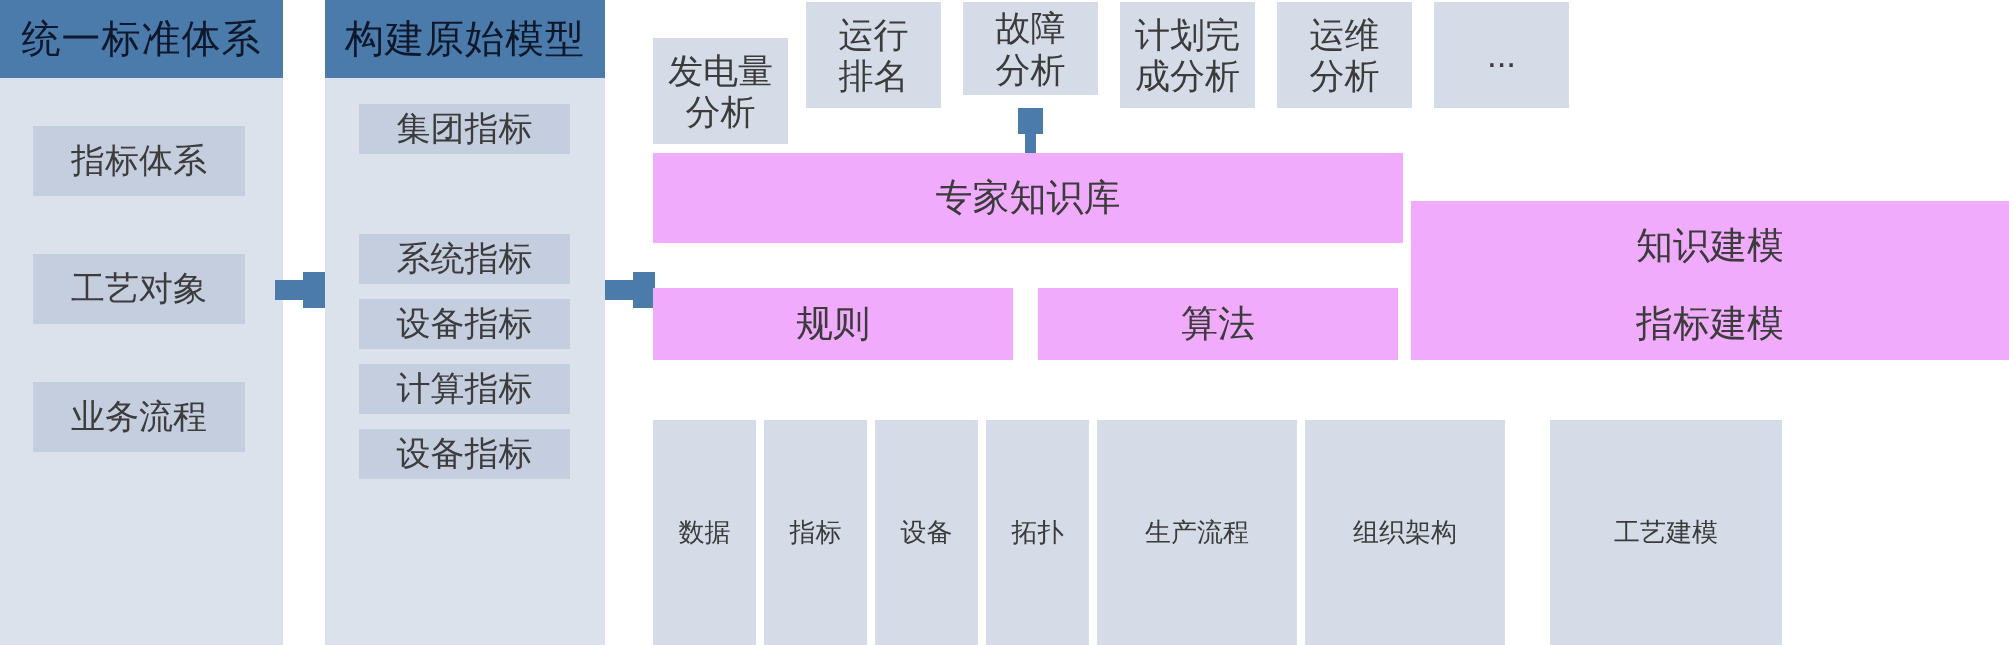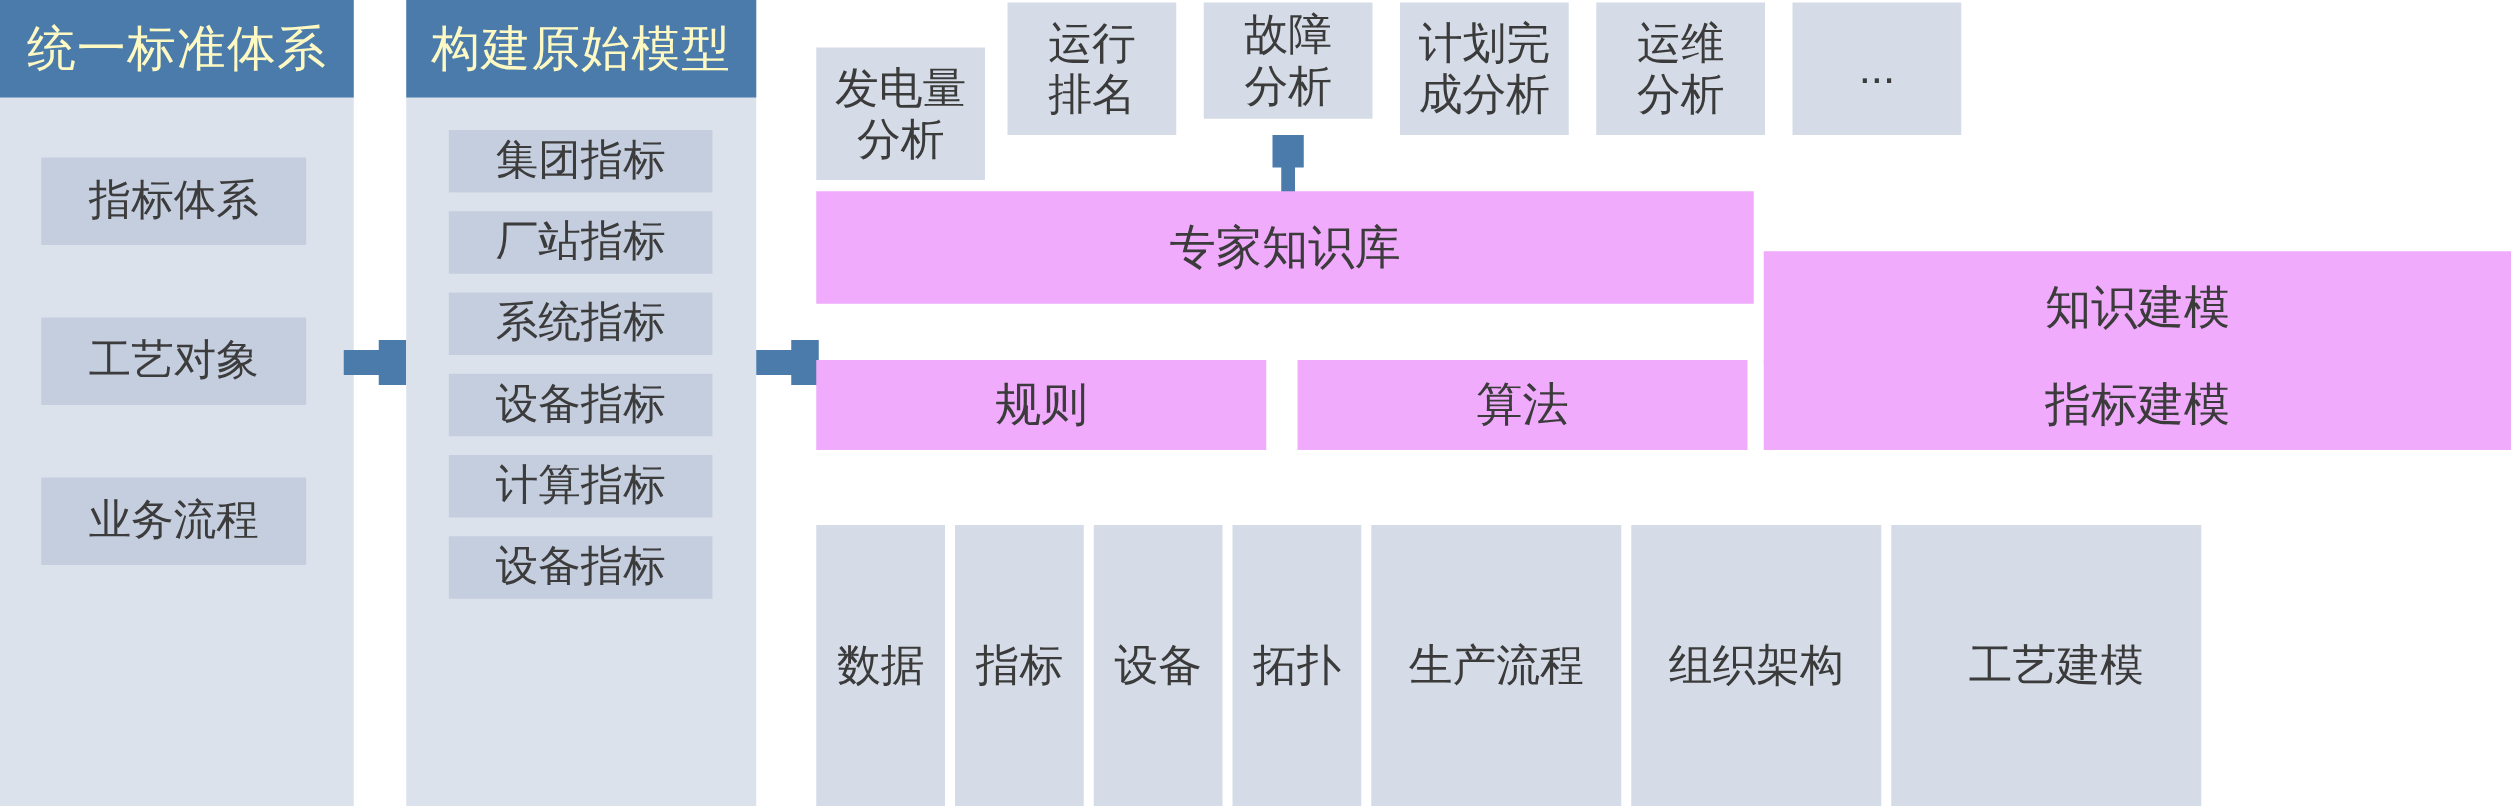--- a/index.html
+++ b/index.html
@@ -6,36 +6,36 @@
   body{
     width:2009px;height:645px;position:relative;overflow:hidden;
     font-family:"Liberation Sans","DejaVu Sans",sans-serif;
     color:#3a3a3a;
   }
   .stage{position:absolute;left:0;top:0;width:2009px;height:645px;}
 
   
   .panel{position:absolute;background:#dce2ec;}
   .panel-head{
-    position:absolute;background:#4a7bab;color:#fef9c3;
+    position:absolute;background:#4a7bab;color:#0f172a;
     display:flex;align-items:center;justify-content:center;
     font-size:39px;letter-spacing:1px;font-weight:400;
   }
   .chip{
     position:absolute;background:#c5cedf;
     display:flex;align-items:center;justify-content:center;
     font-size:34px;color:#3c3c3c;text-align:center;line-height:1.15;
   }
   .card{
     position:absolute;background:#d5dce7;
     display:flex;align-items:center;justify-content:center;
     font-size:35px;color:#3b3b3b;text-align:center;line-height:1.18;
     white-space:pre-line;
   }
-  .card.small{font-size:35px;}
+  .card.small{font-size:26px;}
   .bar{
     position:absolute;background:#f0abfc;
     display:flex;align-items:center;justify-content:center;
     font-size:37px;color:#3b3b3b;text-align:center;
   }
 
   
   .arrow-r{position:absolute;}
   .arrow-r .shaft{position:absolute;left:0;top:8px;width:30px;height:20px;background:#4a7bab;}
   .arrow-r .head{position:absolute;left:28px;top:0;width:22px;height:36px;background:#4a7bab;}
@@ -58,21 +58,20 @@
 
   <div class="arrow-r" style="left:275px;top:272px;width:52px;height:36px;">
     <div class="shaft"></div>
       <div class="head"></div>
   </div>
 
   <div class="panel" style="left:325px;top:0px;width:280px;height:645px;"></div>
   <div class="panel-head" style="left:325px;top:0px;width:280px;height:78px;">构建原始模型</div>
 
   <div class="chip" style="left:359px;top:104px;width:211px;height:50px;">集团指标</div>
-  <div class="chip" style="left:359px;top:169px;width:211px;height:50px;">厂站指标</div>
   <div class="chip" style="left:359px;top:299px;width:211px;height:50px;">设备指标</div>
   <div class="chip" style="left:359px;top:234px;width:211px;height:50px;">系统指标</div>
   <div class="chip" style="left:359px;top:364px;width:211px;height:50px;">计算指标</div>
   <div class="chip" style="left:359px;top:429px;width:211px;height:50px;">设备指标</div>
 
   <div class="arrow-r" style="left:605px;top:272px;width:52px;height:36px;">
     <div class="shaft"></div>
       <div class="head"></div>
   </div>
 
@@ -99,15 +98,15 @@
   <div class="bar" style="left:653px;top:288px;width:360px;height:72px;">规则</div>
   <div class="bar" style="left:1038px;top:288px;width:360px;height:72px;">算法</div>
   <div class="bar" style="left:1411px;top:288px;width:598px;height:72px;">指标建模</div>
 
   <div class="card small" style="left:653px;top:420px;width:103px;height:225px;">数据</div>
   <div class="card small" style="left:764px;top:420px;width:103px;height:225px;">指标</div>
   <div class="card small" style="left:875px;top:420px;width:103px;height:225px;">设备</div>
   <div class="card small" style="left:986px;top:420px;width:103px;height:225px;">拓扑</div>
   <div class="card small" style="left:1097px;top:420px;width:200px;height:225px;">生产流程</div>
   <div class="card small" style="left:1305px;top:420px;width:200px;height:225px;">组织架构</div>
-  <div class="card small" style="left:1513px;top:420px;width:232px;height:225px;padding-left:16px;">工艺建模</div>
+  <div class="card small" style="left:1550px;top:420px;width:232px;height:225px;">工艺建模</div>
 
 </div>
 
 </body></html>

